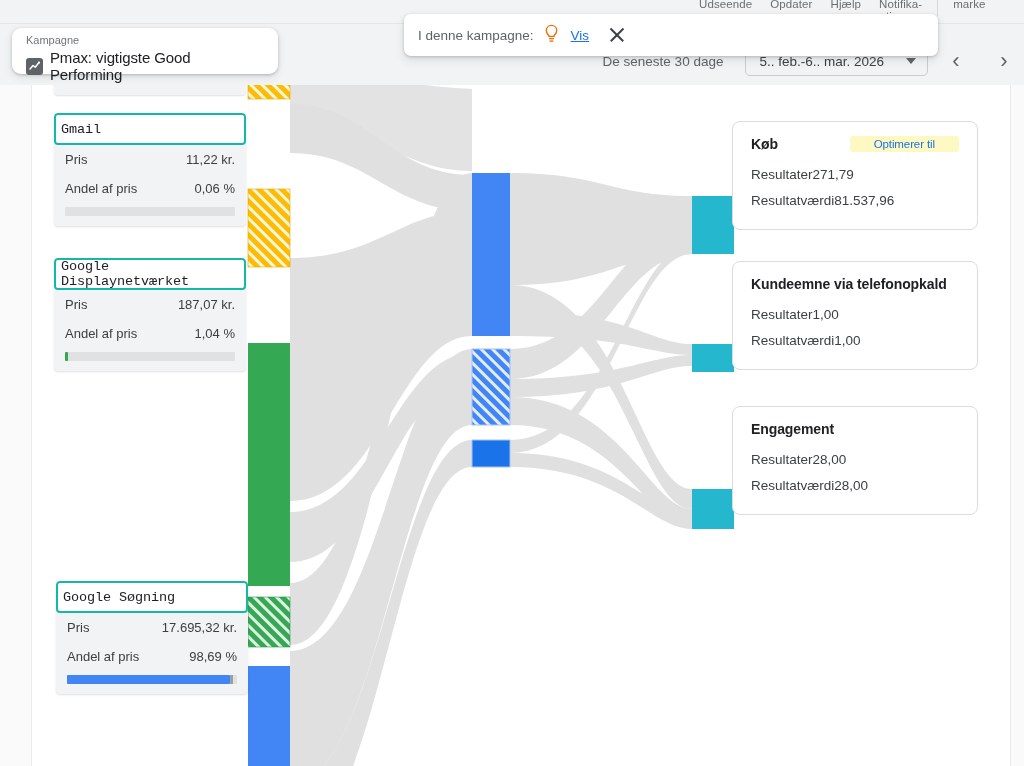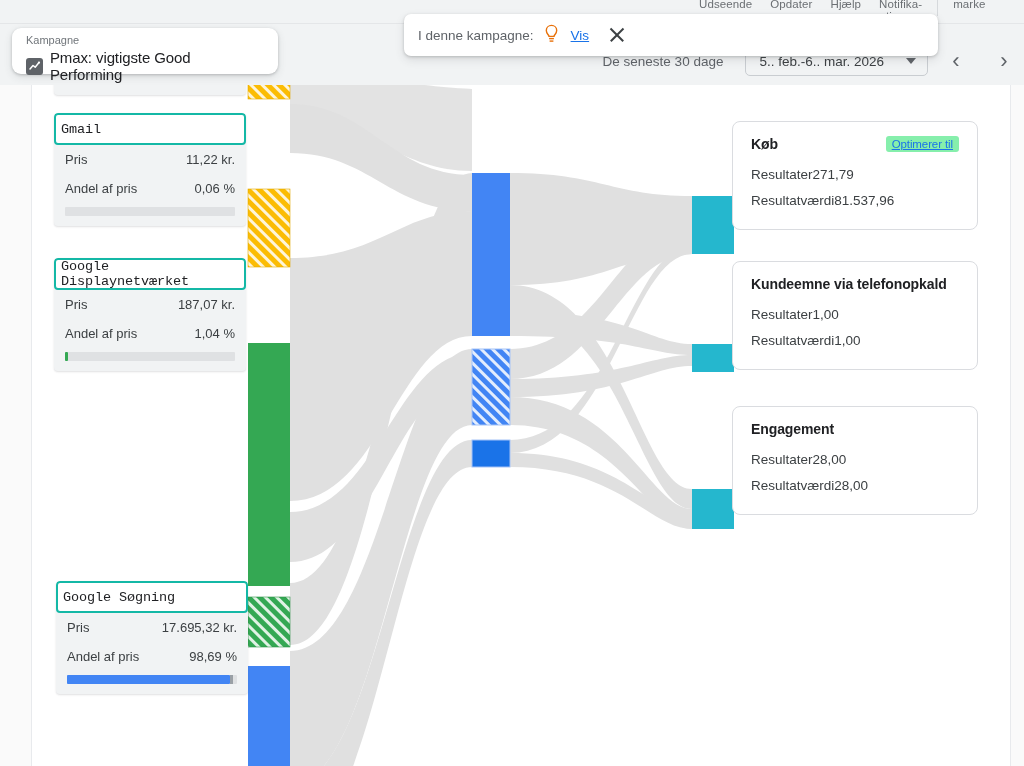--- a/index.html
+++ b/index.html
@@ -111,22 +111,22 @@
   
   .convcard {
     position: absolute; background: #ffffff; border: 1px solid #dadce0;
     border-radius: 8px; width: 246px; padding: 14px 18px 16px 18px;
   }
   .convcard .ttl {
     font-size: 14px; color: #202124; font-weight: bold; letter-spacing: -.1px;
     display: flex; align-items: center; justify-content: space-between; margin-bottom: 9px;
   }
   .convcard .badge {
-    font-size: 11.5px; color: #1a73e8; background: #86efac;
-    border-radius: 3px; padding: 2px 6px; font-weight: normal; text-decoration: underline;
+    font-size: 11.5px; color: #1a73e8; background: #fef9c3;
+    border-radius: 3px; padding: 2px 24px; font-weight: normal;
   }
   .convcard .crow {
     display: flex; align-items: center;
     font-size: 13.5px; color: #3c4043; height: 26px;
   }
   .convcard .crow .v { font-variant-numeric: tabular-nums; }
 
   .clip-top {
     position: absolute; left: 54px; top: -12px; width: 192px; height: 22px;
     background: #f1f3f4; border-radius: 4px; box-shadow: 0 1px 2px rgba(60,64,67,.16);

